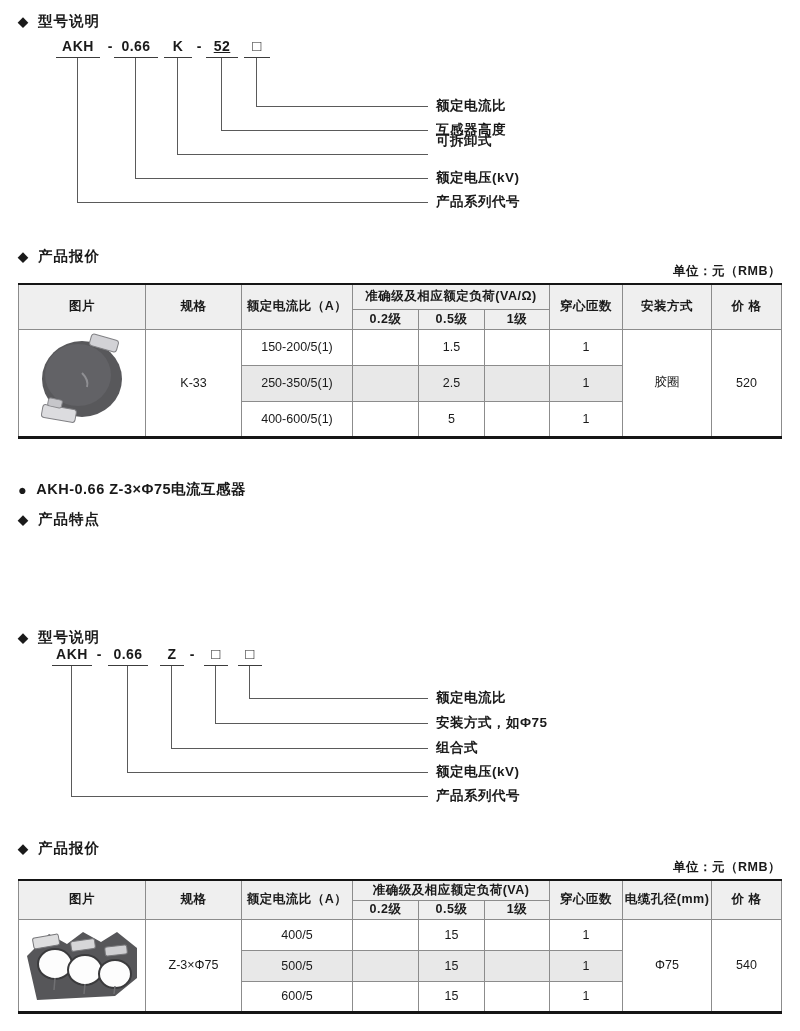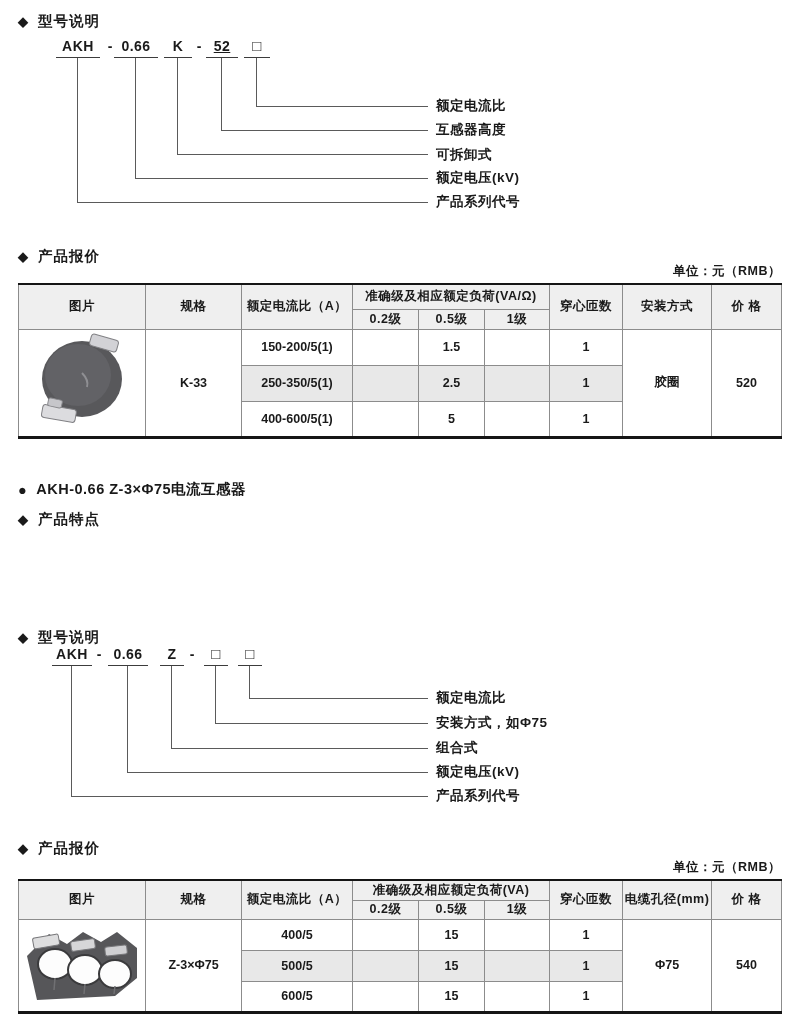--- a/index.html
+++ b/index.html
@@ -18,21 +18,21 @@
   .vline{position:absolute;width:1px;background:#5a5a5a;}
   .hline{position:absolute;height:1px;background:#5a5a5a;}
   .dlabel{position:absolute;left:436px;font-size:13.5px;font-weight:600;line-height:18px;letter-spacing:0.5px;}
   
   .unit{position:absolute;right:19px;font-size:12.5px;font-weight:600;letter-spacing:0.5px;}
   
   table.quote{position:absolute;left:18px;width:763px;border-collapse:collapse;table-layout:fixed;
       border-top:2.5px solid #151515;border-bottom:3px solid #151515;
       border-left:1px solid #8c8c8c;border-right:1px solid #8c8c8c;}
   table.quote td,table.quote th{border:1px solid #8c8c8c;text-align:center;vertical-align:middle;
-      font-size:12.5px;font-weight:700;padding:0;overflow:hidden;}
+      font-size:12.5px;font-weight:400;padding:0;overflow:hidden;}
   table.quote th{background:#efefef;font-weight:600;letter-spacing:0.5px;}
   td.shaded{background:#e8e8e8;}
   .photo-cell{background:#ffffff;}
   
   .para{position:absolute;left:18px;width:766px;font-size:14px;line-height:32px;
         text-indent:2em;letter-spacing:0.3px;color:#141414;}
 </style>
 </head>
 <body>
 
@@ -59,21 +59,21 @@
     <div class="vline" style="left:256px;top:58px;height:48px;"></div>
 
     <div class="hline" style="left:256px;top:106px;width:172px;"></div>
     <div class="hline" style="left:221px;top:130px;width:207px;"></div>
     <div class="hline" style="left:177px;top:154px;width:251px;"></div>
     <div class="hline" style="left:135px;top:178px;width:293px;"></div>
     <div class="hline" style="left:77px;top:202px;width:351px;"></div>
 
     <div class="dlabel" style="top:97px;">额定电流比</div>
     <div class="dlabel" style="top:121px;">互感器高度</div>
-    <div class="dlabel" style="top:146px;text-align:right;">可拆卸式</div>
+    <div class="dlabel" style="top:132px;text-align:right;">可拆卸式</div>
     <div class="dlabel" style="top:169px;">额定电压(kV)</div>
     <div class="dlabel" style="top:193px;">产品系列代号</div>
   </div>
 
   <div class="abs sec-head" style="left:18px;top:247px;">
     <span class="bullet">◆</span>
     <span>产品报价</span>
   </div>
   <div class="unit" style="top:263px;">单位：元（RMB）</div>
 

